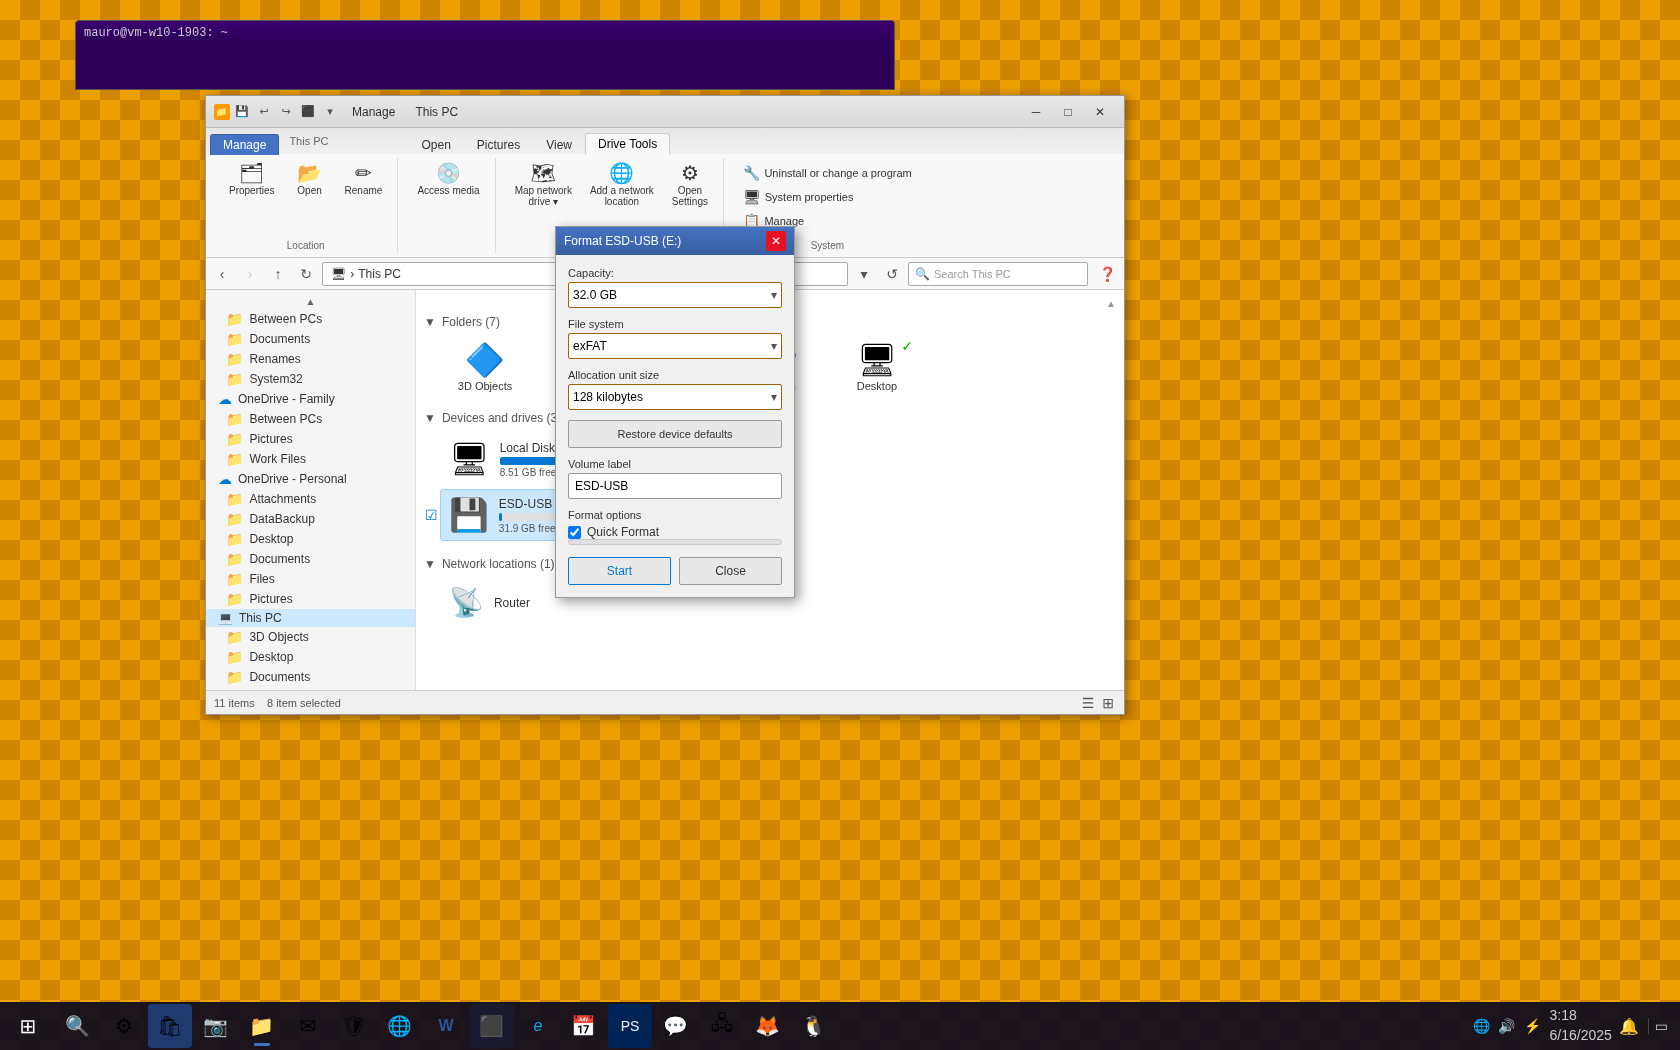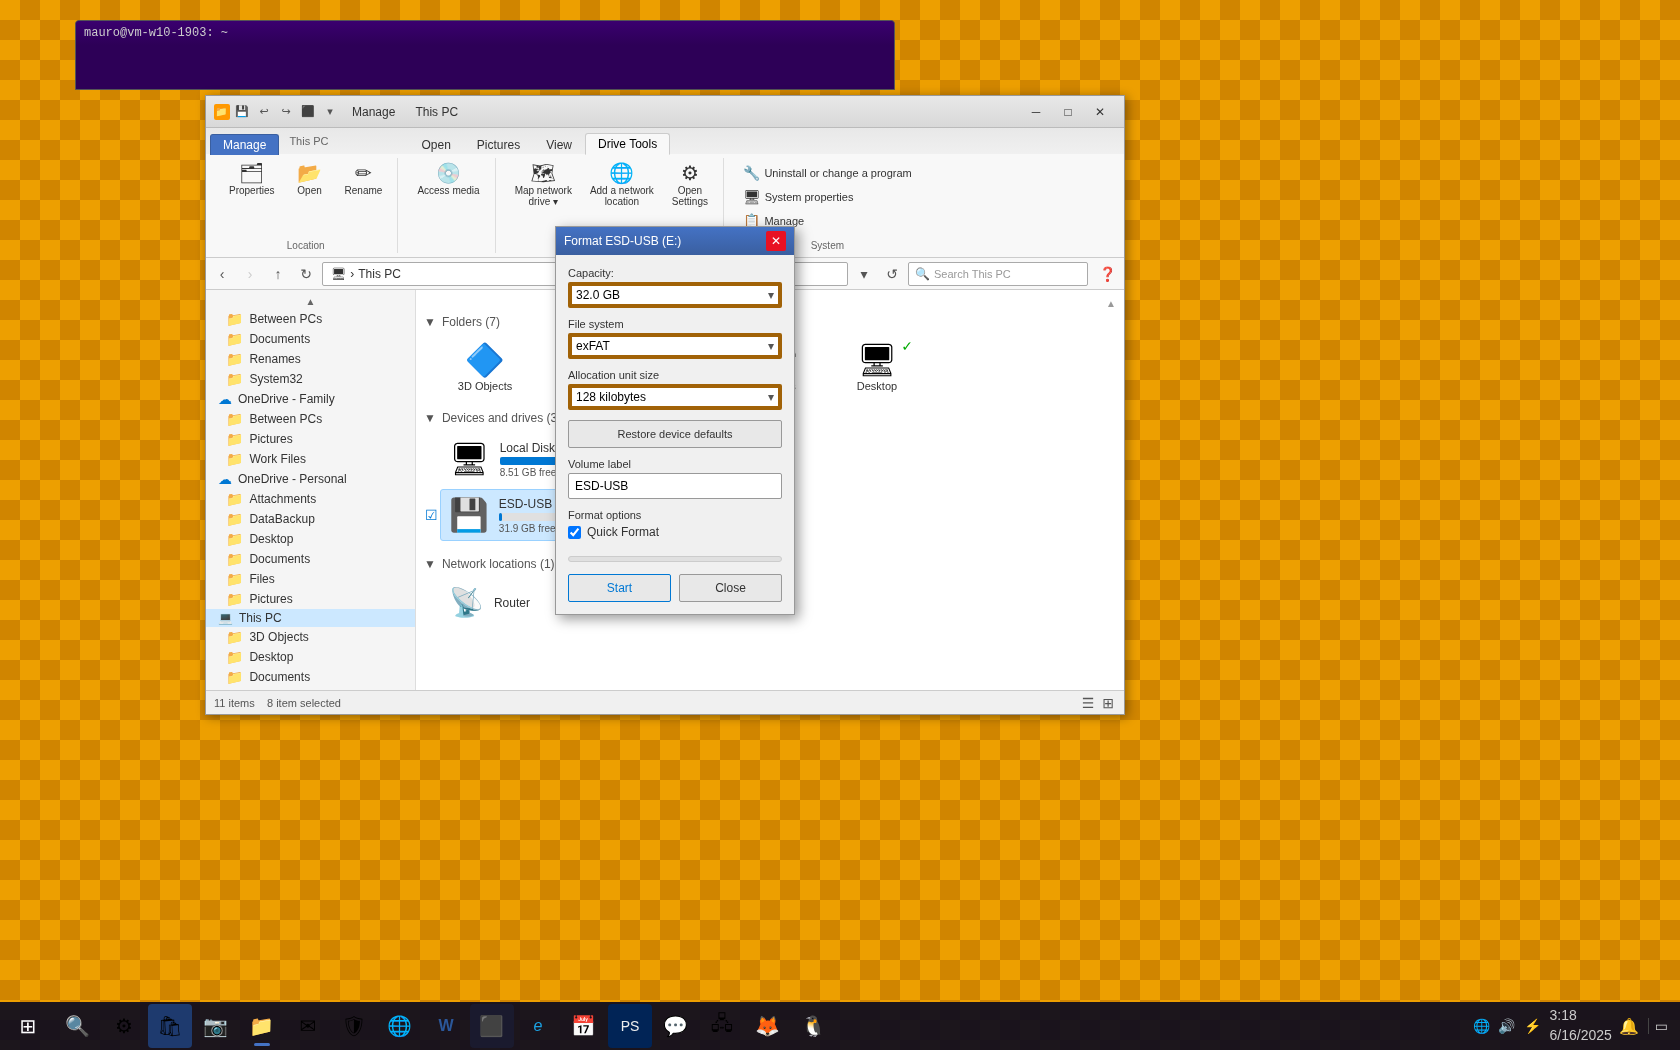--- a/index.html
+++ b/index.html
@@ -200,36 +200,36 @@
     .dialog-titlebar {
       background: linear-gradient(to bottom, #4472c4, #3a5fa0);
       height: 28px; display: flex; align-items: center; justify-content: space-between;
       padding: 0 8px; cursor: move;
     }
     .dialog-title { color: white; font-size: 12px; font-weight: 500; }
     .dialog-close { width: 20px; height: 20px; background: #e81123; border: none; color: white; cursor: pointer; font-size: 12px; border-radius: 2px; display: flex; align-items: center; justify-content: center; }
     .dialog-body { padding: 12px; }
     .dialog-label { font-size: 11px; color: #333; margin-bottom: 3px; }
     .dialog-select {
-      width: 100%; height: 26px; border: 4px solid #a16207; background: white;
+      width: 100%; height: 26px; border: 1px solid #a16207; background: white;
       font-size: 12px; padding: 0 4px; margin-bottom: 10px; display: flex; align-items: center;
       justify-content: space-between; cursor: pointer; border-radius: 2px;
     }
     .dialog-select span { font-size: 12px; }
     .select-arrow { color: #555; font-size: 10px; }
     .restore-btn {
       width: 100%; height: 28px; background: #e8e8e8; border: 1px solid #999;
       font-size: 11px; color: #333; cursor: pointer; border-radius: 2px; margin-bottom: 10px;
     }
     .dialog-input {
       width: 100%; height: 26px; border: 1px solid #999; background: white;
       font-size: 12px; padding: 0 6px; margin-bottom: 10px; border-radius: 2px;
     }
     .dialog-section-label { font-size: 11px; color: #333; margin-bottom: 4px; }
-    .checkbox-row { display: flex; align-items: center; gap: 6px; margin-bottom: 17px; }
+    .checkbox-row { display: flex; align-items: center; gap: 6px; margin-bottom: 0; }
     .checkbox-row input { width: 13px; height: 13px; }
     .checkbox-row label { font-size: 12px; color: #333; }
     .dialog-progress { height: 6px; background: #e0e0e0; border-radius: 3px; margin-bottom: 12px; border: 1px solid #ccc; }
     .dialog-buttons { display: flex; justify-content: center; gap: 8px; }
     .dialog-btn {
       flex: 1; height: 28px; border: 1px solid #999; background: #e8e8e8;
       font-size: 12px; cursor: pointer; border-radius: 2px; color: #333;
     }
     .dialog-btn.primary { background: #e8e8e8; border: 1px solid #0078d4; color: #0078d4; font-weight: 500; }
 

